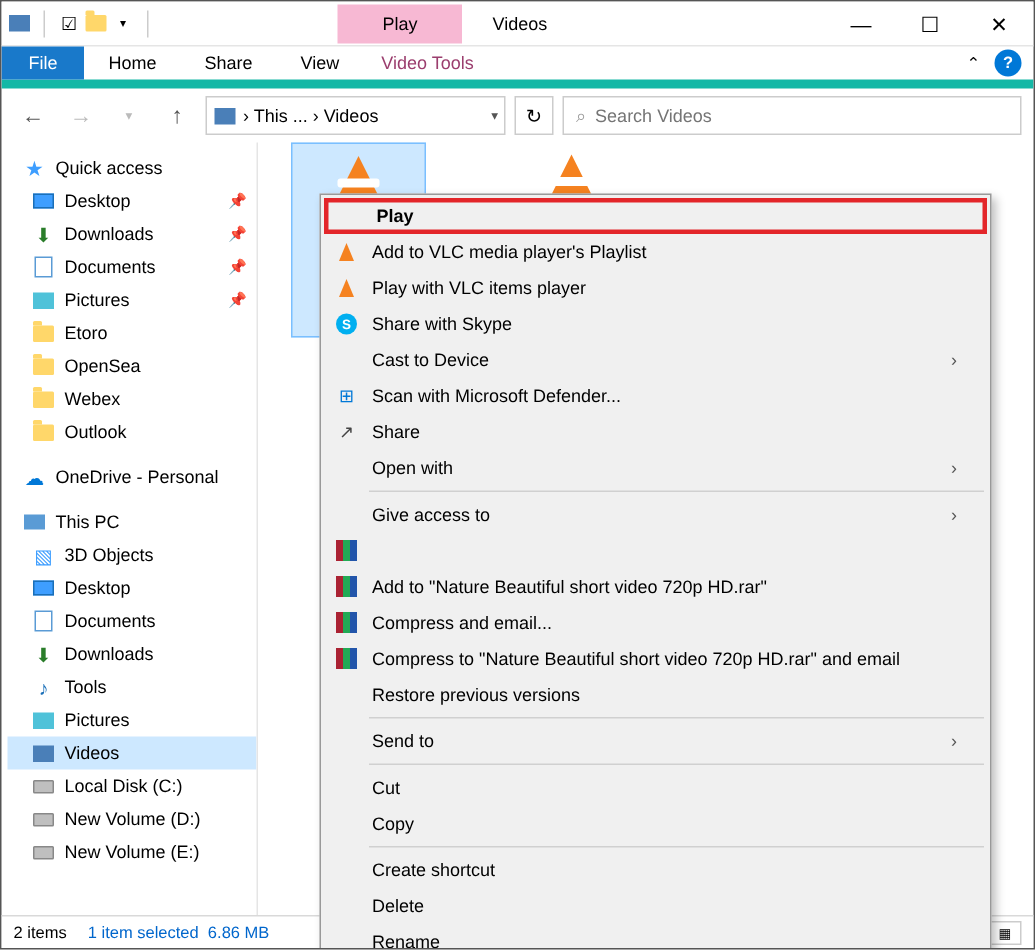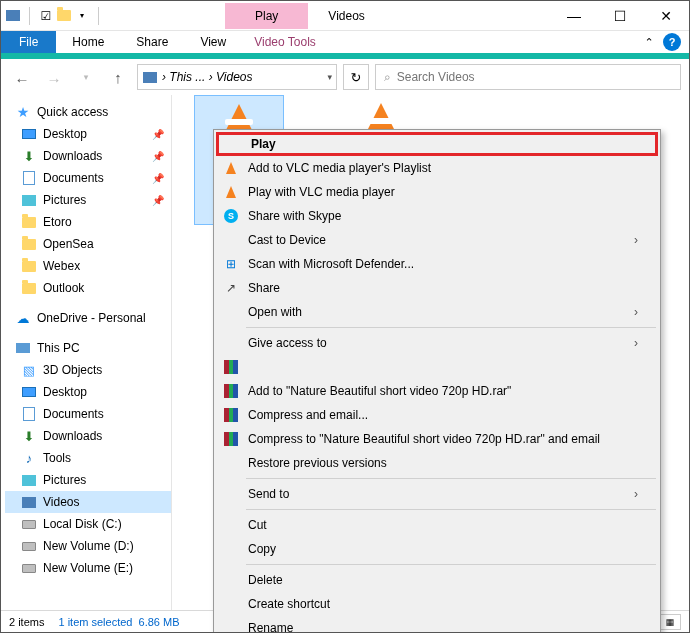--- a/index.html
+++ b/index.html
@@ -23,21 +23,21 @@
 .ribbon-right { margin-left: auto; display: flex; align-items: center; padding-right: 8px; gap: 4px; }
 .chevron-up { width: 20px; height: 20px; display: flex; align-items: center; justify-content: center; font-size: 11px; }
 .help-circle { width: 18px; height: 18px; border-radius: 50%; background: #0078d7; color: #fff; display: flex; align-items: center; justify-content: center; font-size: 11px; font-weight: bold; }
 
 
 .addrbar { height: 36px; display: flex; align-items: center; padding: 4px 8px; gap: 6px; }
 .navbtn { width: 26px; height: 26px; display: flex; align-items: center; justify-content: center; color: #555; font-size: 15px; }
 .navbtn.disabled { color: #bbb; }
 .navbtn.down { font-size: 9px; }
 .addr-box { flex: 0 0 200px; height: 26px; border: 1px solid #ccc; display: flex; align-items: center; padding: 0 4px; gap: 4px; }
-.addr-txt { font-size: 12px; white-space: nowrap; overflow: hidden; font-style: italic; }
+.addr-txt { font-size: 12px; white-space: nowrap; overflow: hidden; }
 .addr-dd { margin-left: auto; font-size: 9px; color: #555; }
 .refresh { width: 26px; height: 26px; border: 1px solid #ccc; display: flex; align-items: center; justify-content: center; font-size: 13px; }
 .search-box { flex: 1; height: 26px; border: 1px solid #ccc; display: flex; align-items: center; padding: 0 8px; gap: 6px; color: #777; }
 .search-box input { border: none; outline: none; font-size: 12px; flex: 1; color: #777; }
 
 
 .main { display: flex; height: 520px; }
 .navpane { width: 170px; overflow-y: auto; padding: 6px 0 6px 4px; }
 .nav-item { display: flex; align-items: center; height: 22px; padding-left: 16px; gap: 6px; font-size: 12px; position: relative; }
 .nav-item.root { padding-left: 10px; }
@@ -298,21 +298,21 @@
   <div class="ctx-item">
       <span class="ctx-icon">
         <span style="display:inline-block;width:0;height:0;border-left:5px solid transparent;border-right:5px solid transparent;border-bottom:12px solid #f58220;"></span>
       </span>
       <span class="ctx-text">Add to VLC media player's Playlist</span>
     </div>
   <div class="ctx-item">
       <span class="ctx-icon">
         <span style="display:inline-block;width:0;height:0;border-left:5px solid transparent;border-right:5px solid transparent;border-bottom:12px solid #f58220;"></span>
       </span>
-      <span class="ctx-text">Play with VLC media player</span>
+      <span class="ctx-text">Play with VLC items player</span>
     </div>
   <div class="ctx-item">
       <span class="ctx-icon">
         <span class="ic-skype">S</span>
       </span>
       <span class="ctx-text">Share with Skype</span>
     </div>
   <div class="ctx-item">
       <span class="ctx-icon"></span>
       <span class="ctx-text">Cast to Device</span>
@@ -375,25 +375,25 @@
       <span class="ctx-icon"></span>
       <span class="ctx-text">Cut</span>
     </div>
   <div class="ctx-item">
       <span class="ctx-icon"></span>
       <span class="ctx-text">Copy</span>
     </div>
   <div class="ctx-sep"></div>
   <div class="ctx-item">
       <span class="ctx-icon"></span>
+      <span class="ctx-text">Create shortcut</span>
+    </div>
+  <div class="ctx-item">
+      <span class="ctx-icon"></span>
       <span class="ctx-text">Delete</span>
-    </div>
-  <div class="ctx-item">
-      <span class="ctx-icon"></span>
-      <span class="ctx-text">Create shortcut</span>
     </div>
   <div class="ctx-item">
       <span class="ctx-icon"></span>
       <span class="ctx-text">Rename</span>
     </div>
 
 </div>
 
 <div class="status">
   <span>2 items</span>

